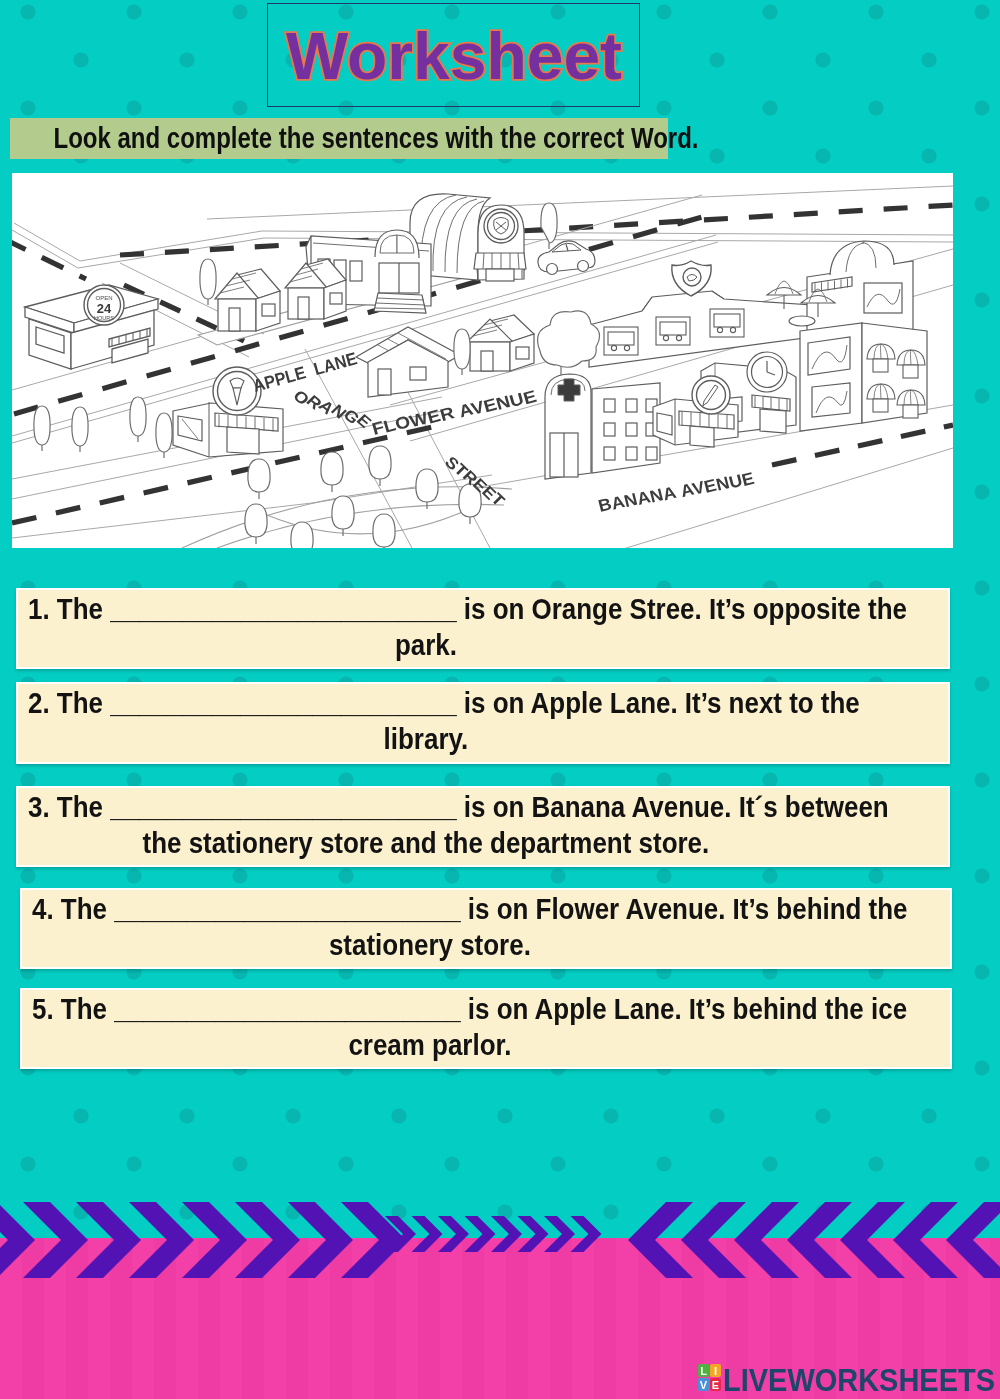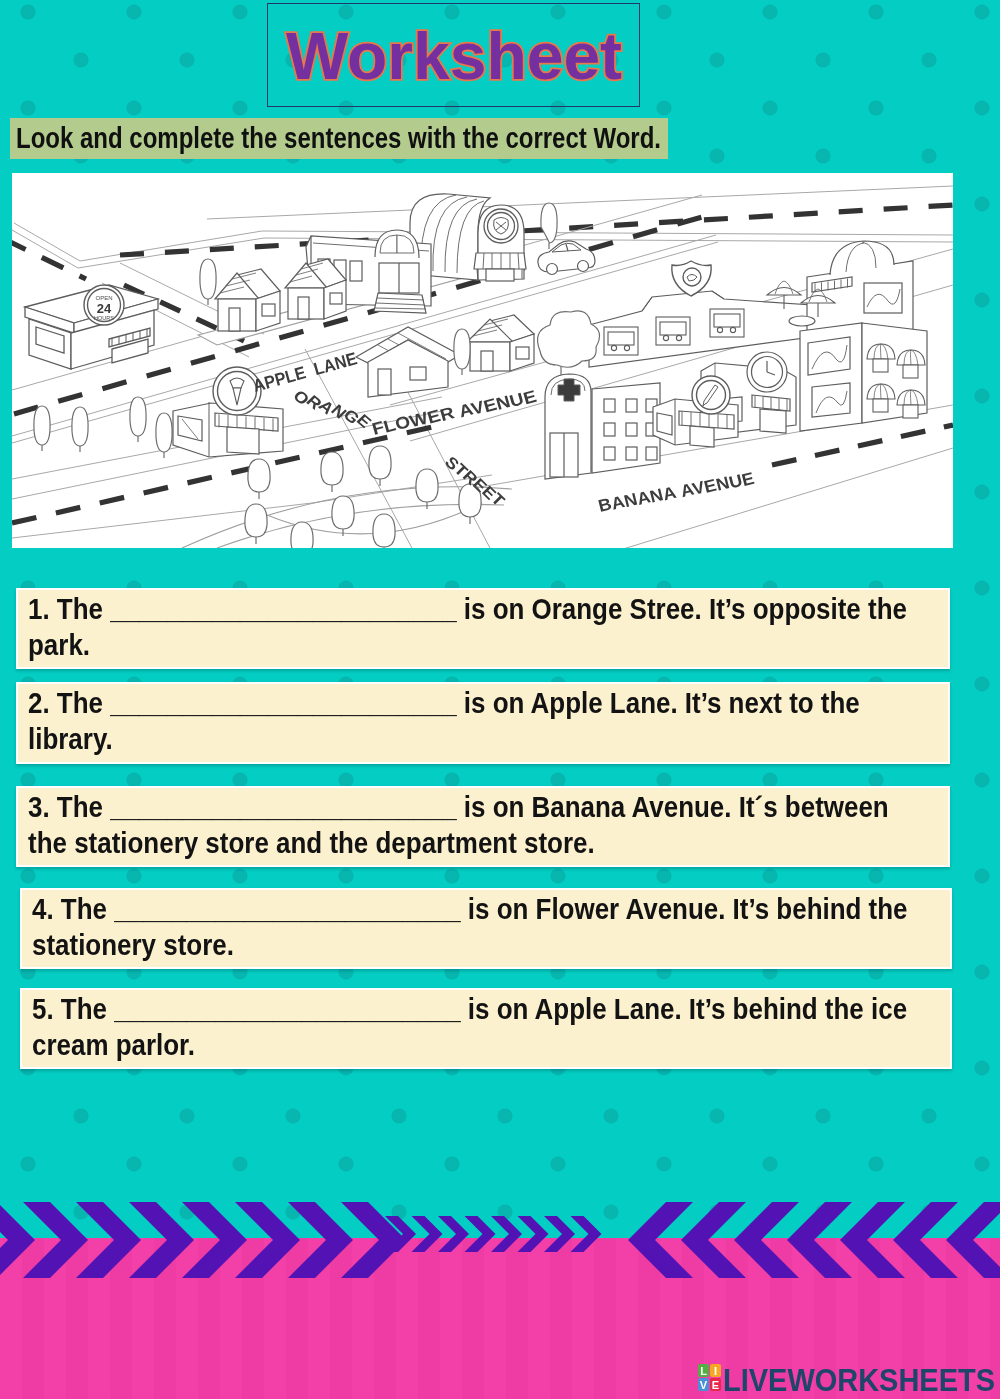--- a/index.html
+++ b/index.html
@@ -4,20 +4,21 @@
 <style>
   html,body{margin:0;padding:0;}
   body{width:1000px;height:1399px;overflow:hidden;font-family:"Liberation Sans",sans-serif;}
   .page{position:relative;width:1000px;height:1399px;overflow:hidden;
     background-color:#04cec3;
     background-image:
       radial-gradient(circle 8px at 8px 8px, rgba(10,145,145,.40) 7px, rgba(10,145,145,0) 8px),
       radial-gradient(circle 8px at 8px 8px, rgba(10,145,145,.40) 7px, rgba(10,145,145,0) 8px);
     background-size:106px 96px,106px 96px;
     background-position:20px 4px,73px 52px;
+    text-align:center;
   }
   .el{position:absolute;}
 </style>
 </head>
 <body>
 <div class="page">
 
   <div class="el" style="left:267px;top:3px;width:371px;height:102px;border:1.5px solid #20386b;"></div>
 
   <svg class="el" style="left:267px;top:3px;" width="375" height="104" viewBox="0 0 375 104">

